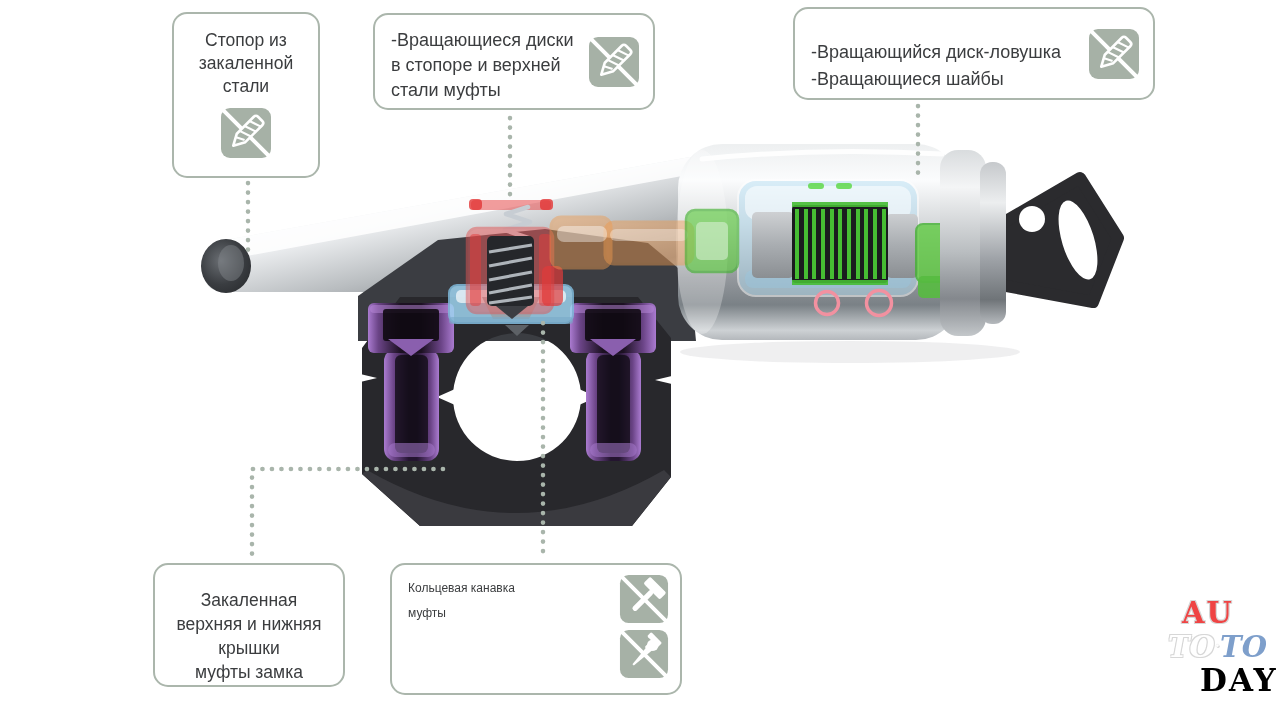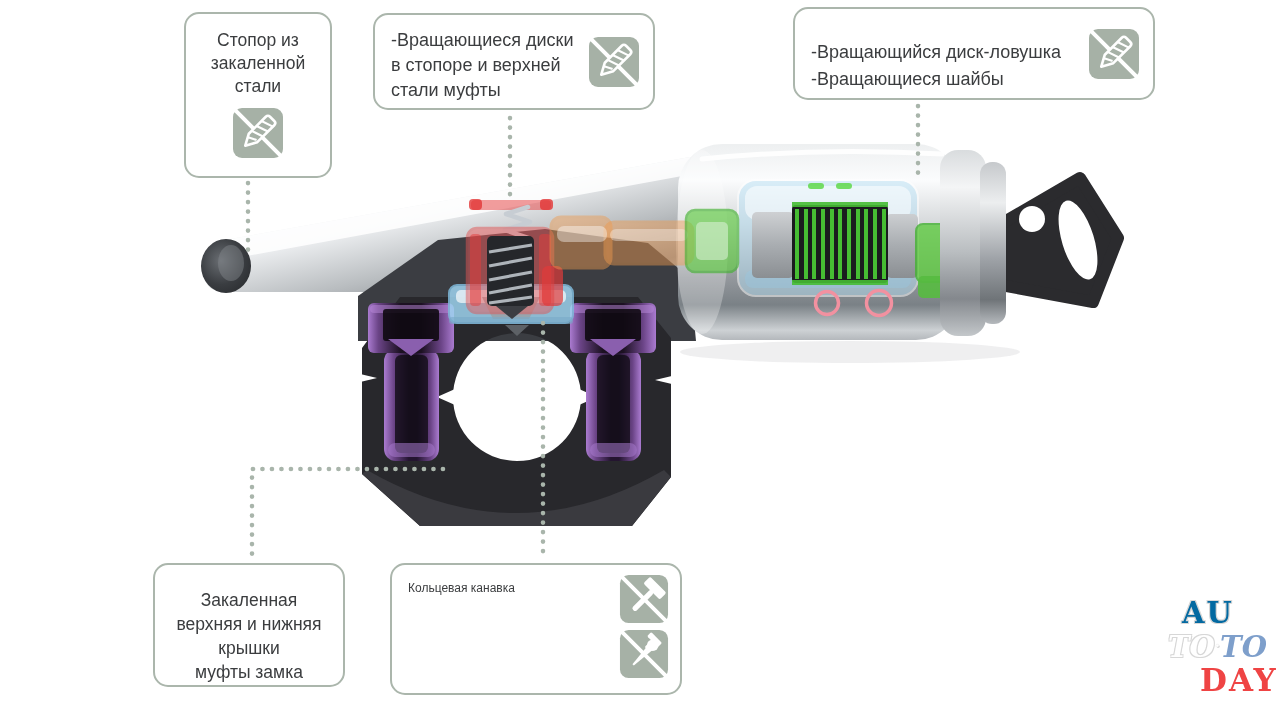--- a/index.html
+++ b/index.html
@@ -1,36 +1,36 @@
 <!DOCTYPE html>
 <html><head>
 <meta charset="utf-8">
 <style>
   html,body{margin:0;padding:0;width:1280px;height:703px;background:#ffffff;overflow:hidden;}
   body{position:relative;font-family:"Liberation Sans",sans-serif;color:#3b3d3f;}
   #art{position:absolute;left:0;top:0;width:1280px;height:703px;}
   .callout{position:absolute;box-sizing:border-box;background:#ffffff;border:2.5px solid #abb6ac;border-radius:15px;z-index:5;}
   .callout .ln{white-space:nowrap;}
-  .c1{left:172px;top:12px;width:148px;height:166px;text-align:center;padding-top:15px;font-size:17.5px;line-height:23px;margin-left:12px;}
+  .c1{left:172px;top:12px;width:148px;height:166px;text-align:center;padding-top:15px;font-size:17.5px;line-height:23px;}
   .c1 svg.ic{display:block;margin:9px auto 0 auto;}
   .c2{left:373px;top:13px;width:282px;height:97px;padding:13px 80px 4px 16px;font-size:18px;line-height:25px;}
   .c2 svg.ic{position:absolute;right:13px;top:21px;}
   .c3{left:793px;top:7px;width:362px;height:93px;padding:30px 78px 0 16px;font-size:18px;line-height:27px;}
   .c3 svg.ic{position:absolute;right:13px;top:19px;}
   .c4{left:153px;top:563px;width:192px;height:124px;text-align:center;padding-top:23px;font-size:17.5px;line-height:24px;}
   .c5{left:390px;top:563px;width:292px;height:132px;padding:11px 76px 16px 16px;font-size:12px;line-height:25px;}
   .c5 .icol{position:absolute;right:11px;top:9px;display:flex;flex-direction:column;gap:5px;}
   .wm{position:absolute;left:1168px;top:597px;width:112px;z-index:6;font-family:"DejaVu Serif",serif;font-weight:bold;line-height:33px;}
-  .wm .w1{font-size:29px;color:#0369a1;letter-spacing:2px;padding-left:14px;
+  .wm .w1{font-size:29px;color:#ef4444;letter-spacing:2px;padding-left:14px;
      text-shadow:-1px -1px 0 #d7d7d7,1px -1px 0 #d7d7d7,-1px 1px 0 #d7d7d7,1px 1px 0 #d7d7d7;}
   .wm .w2{font-size:29px;font-style:italic;}
   .wm .w2 .wt{color:#ffffff;text-shadow:-1px -1px 0 #d7d7d7,1px -1px 0 #d7d7d7,-1px 1px 0 #d7d7d7,1px 1px 0 #d7d7d7;}
   .wm .w2 .wd{color:#ffffff;font-size:15px;vertical-align:6px;text-shadow:0 0 1px #c9c9c9,1px 1px 0 #d7d7d7;}
   .wm .w2 .wb{color:#7e9fcb;}
-  .wm .w3{font-size:31px;color:#ef4444;letter-spacing:2px;padding-left:32px;}
+  .wm .w3{font-size:31px;color:#000000;letter-spacing:2px;padding-left:32px;}
   .dot{stroke:#a9b5ab;stroke-width:4.6;stroke-linecap:round;stroke-dasharray:0.1 9.4;fill:none;}
 </style>
 </head>
 <body>
 
 <svg id="art" viewBox="0 0 1280 703">
   <defs>
     <linearGradient id="gBlade" gradientUnits="userSpaceOnUse" x1="430" y1="160" x2="468" y2="330">
       <stop offset="0" stop-color="#fdfdfe"></stop>
         <stop offset="0.30" stop-color="#eceef0"></stop>
@@ -262,20 +262,21 @@
 
 <div class="callout c4">
   <div class="ln">Закаленная</div>
   <div class="ln">верхняя и нижняя</div>
   <div class="ln">крышки</div>
   <div class="ln">муфты замка</div>
 </div>
 
 <div class="callout c5">
   <div class="ln">Кольцевая канавка</div>
+  <div class="ln">муфты</div>
   <div class="icol">
     <svg class="ic" width="50" height="50">
         <use href="#ic-hammer"></use>
       </svg>
     <svg class="ic" width="50" height="50">
         <use href="#ic-punch"></use>
       </svg>
   </div>
 </div>
 

